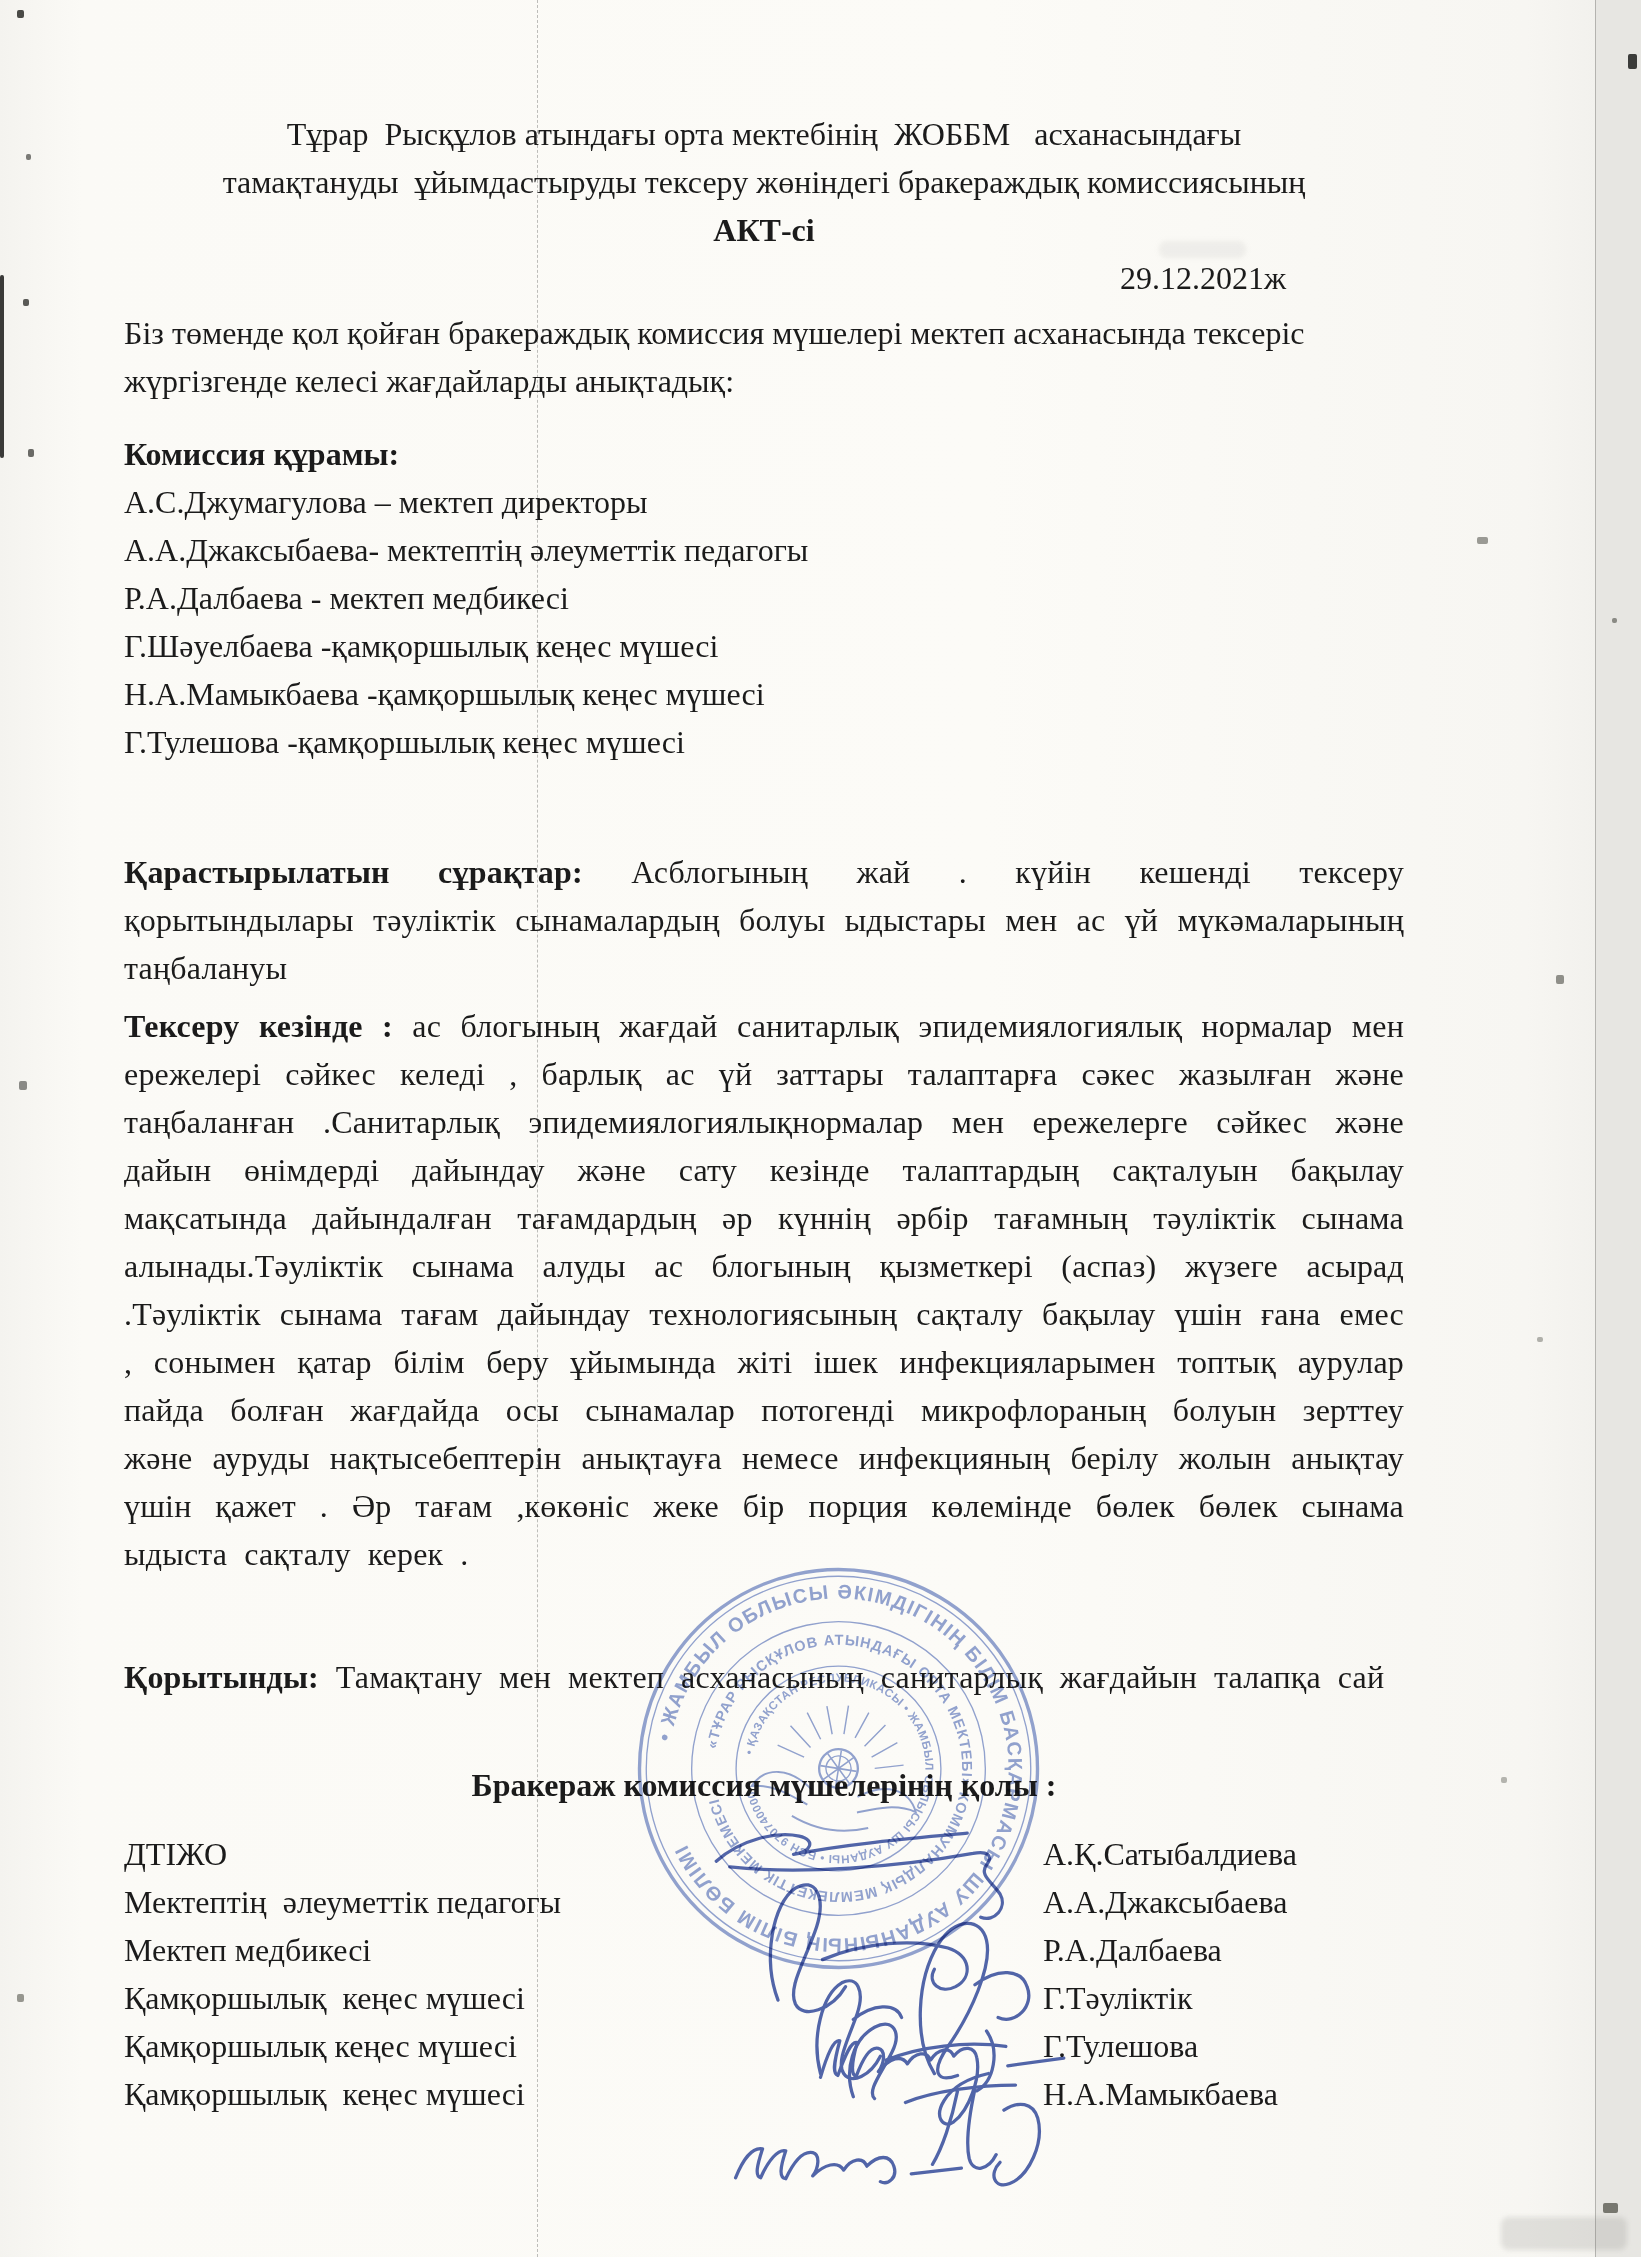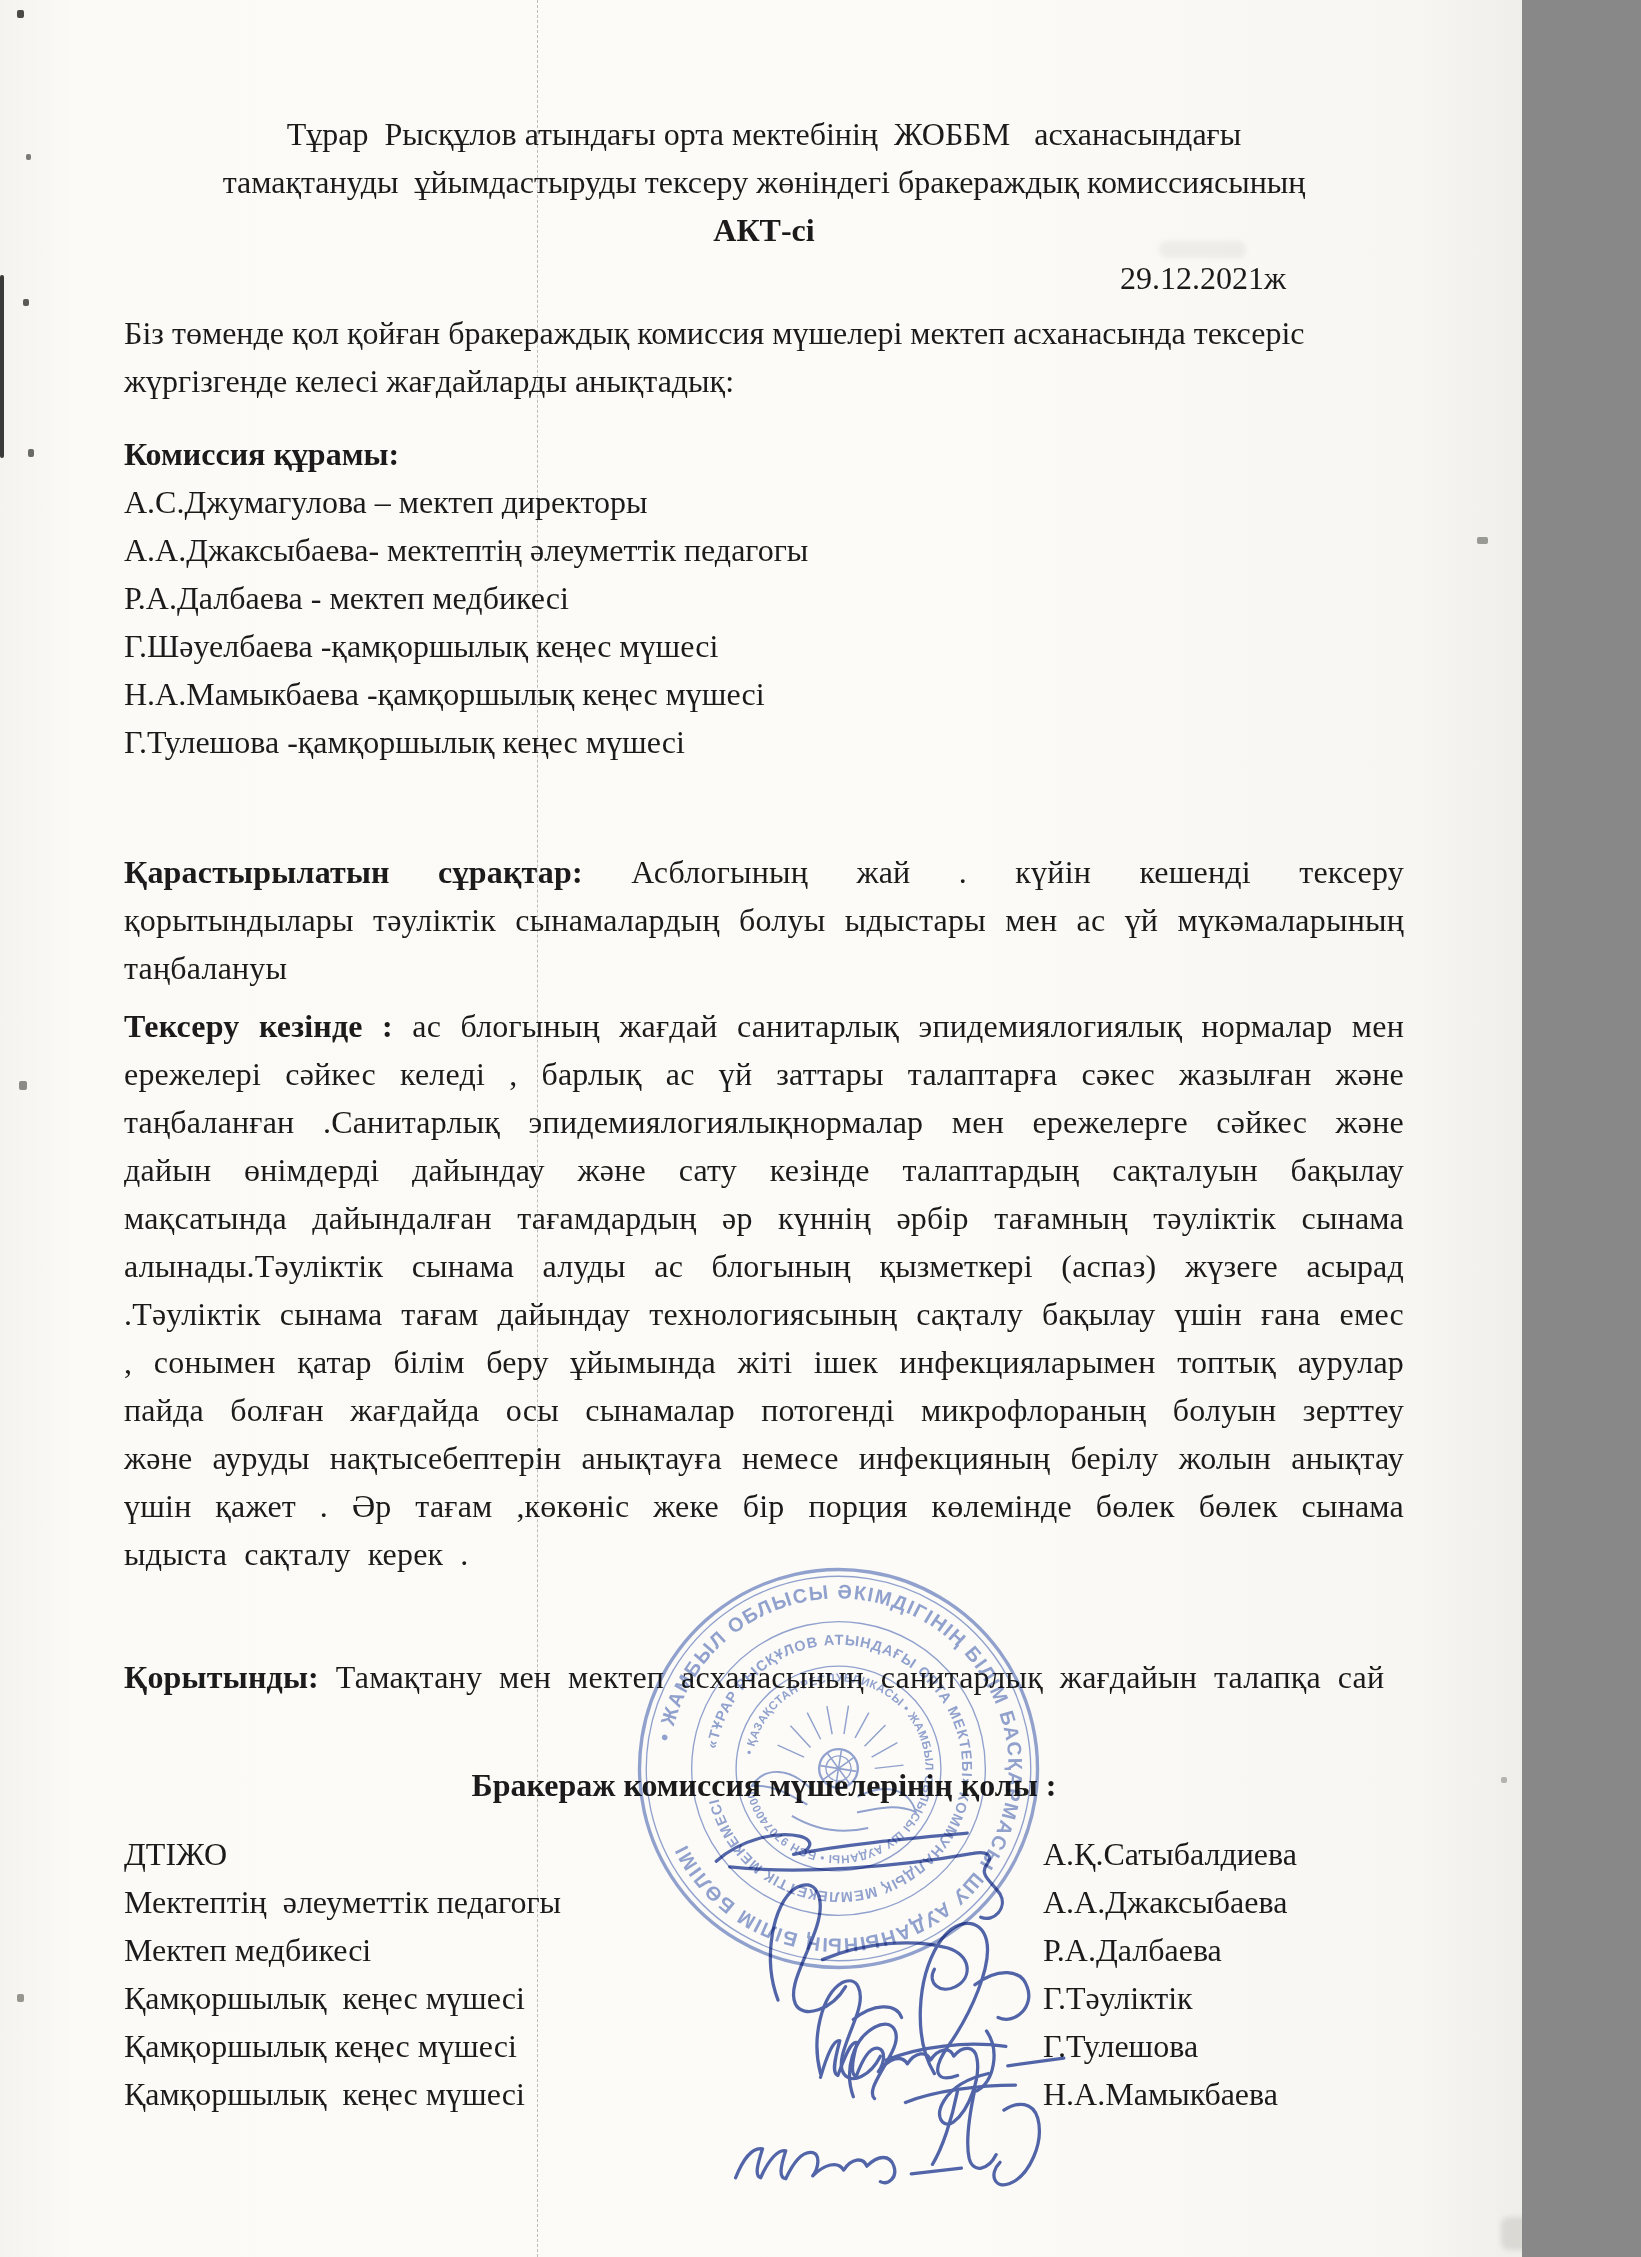--- a/index.html
+++ b/index.html
@@ -1,17 +1,17 @@
 <!DOCTYPE html>
 <html><head>
 <meta charset="utf-8">
 <style>
   html,body { margin:0; padding:0; background:#888; }
   .page {
-    position:relative; width:1522px; height:2257px; overflow:hidden;
+    position:relative; width:1641px; height:2257px; overflow:hidden;
     background:linear-gradient(90deg,#f4f3ef 0%,#fbfaf6 5%,#fcfbf7 60%,#f7f6f2 93%,#efeeea 100%);
     font-family:"Liberation Serif", serif; color:#1b1b1b;
   }
   
   .right-band { position:absolute; left:1595px; top:0; width:46px; height:2257px;
     background:#e7e6e2; border-left:1px solid #b4b3af; }
   .fold-line { position:absolute; left:537px; top:0; height:2257px; width:0;
     border-left:1.9px dashed rgba(90,90,86,.38); }
   .speck { position:absolute; border-radius:1.9px; }
   .smudge { position:absolute; background:rgba(120,120,116,.18); filter:blur(2.9px); border-radius:7.7px; }

